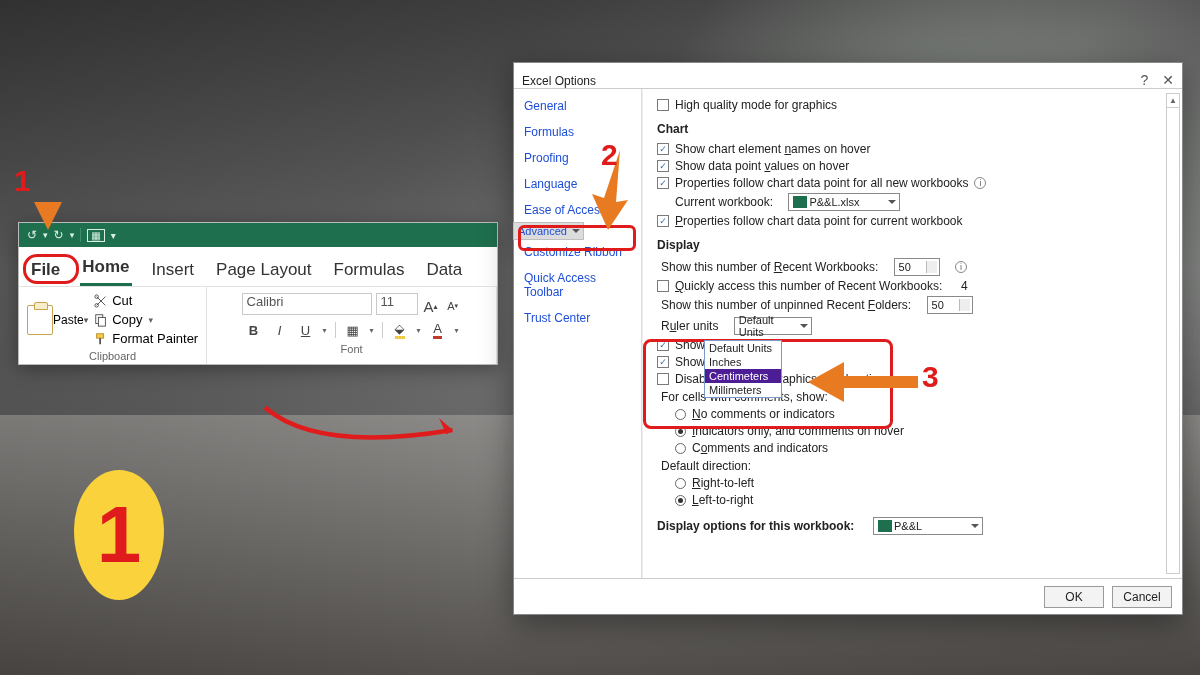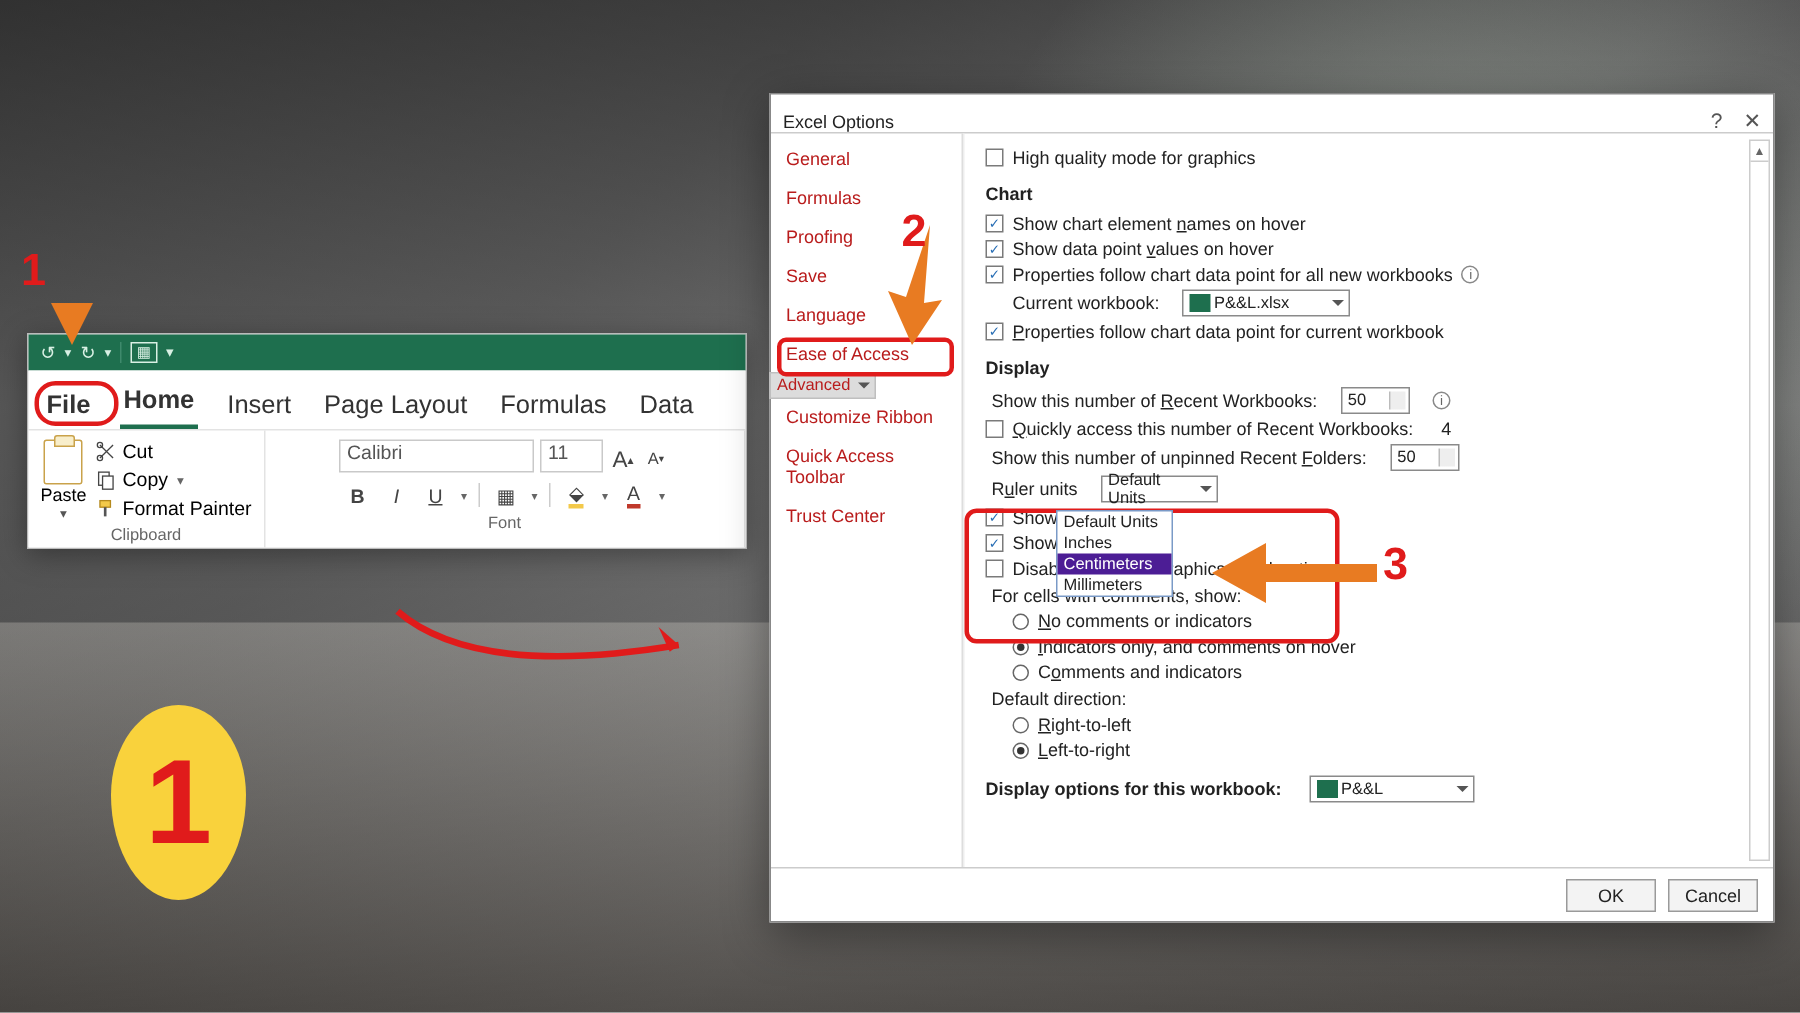--- a/index.html
+++ b/index.html
@@ -14,21 +14,21 @@
   .tbtn{color:#d9f0e4;font-size:12px}
   .tsep{width:1px;height:14px;background:#3e8a6c}
   .tabs{display:flex;align-items:flex-end;gap:18px;padding:6px 10px 0;background:#fff}
   .tab{font-size:17px;color:#333;padding:4px 2px 6px;}
   .tab.active{border-bottom:3px solid #1e6f4e;font-weight:600}
   .tab.file{font-weight:600}
   .fileCircle{position:absolute;left:23px;top:254px;width:56px;height:30px;border:3px solid #e01b1b;border-radius:14px;pointer-events:none}
   .ribbonBody{display:flex;background:#fff;border-top:1px solid #e3e3e3}
   .group{padding:6px 8px 2px;border-right:1px solid #e3e3e3;display:flex;flex-direction:column;align-items:center}
   .clip{display:flex;gap:6px}
-  .paste{display:flex;flex-direction:column;align-items:center;font-size:12px}
+  .paste{display:flex;flex-direction:row;align-items:center;font-size:12px}
   .pasteIcon{width:26px;height:30px;border:1px solid #c9a24a;border-radius:2px;background:linear-gradient(#fff,#fff);position:relative}
   .pasteIcon::before{content:"";position:absolute;top:-4px;left:6px;width:12px;height:6px;border:1px solid #c9a24a;border-radius:2px 2px 0 0;background:#f8eecb}
   .clipBtns{display:flex;flex-direction:column;gap:4px;font-size:13px}
   .clipBtns span{display:flex;align-items:center;gap:4px}
   .miniIcon{width:14px;height:14px;display:inline-block}
   .grpLabel{font-size:11px;color:#666;margin-top:4px}
   .fontGroup{flex:1}
   .fontRow{display:flex;gap:4px;align-items:flex-end;margin-bottom:6px}
   .fontSel{border:1px solid #c9c9c9;background:#fff;height:22px;font-size:13px;padding:0 4px;color:#555}
   .fontSel.name{width:130px}
@@ -40,21 +40,21 @@
   .badge1::after{content:"1";position:absolute;inset:0;display:flex;align-items:center;justify-content:center;font-size:80px;font-weight:900;color:#e01b1b}
   
   .curve{position:absolute;left:220px;top:400px;width:300px;height:60px;pointer-events:none}
 
   
   .dlg{position:absolute;left:513px;top:62px;width:670px;height:553px;background:#fff;border:1px solid #888;box-shadow:0 8px 30px rgba(0,0,0,.4);font-size:12px;color:#222}
   .dlgTitle{height:26px;border-bottom:1px solid #ccc;display:flex;align-items:flex-end;padding:0 8px;justify-content:space-between}
   .dlgTitle .r{display:flex;gap:14px;color:#555;font-size:14px}
   .dlgBody{display:flex;height:calc(100% - 26px - 36px)}
   .sidebar{width:128px;border-right:1px solid #ddd;padding-top:4px}
-  .sideItem{padding:6px 10px;color:#b91c1c;cursor:default}
+  .sideItem{padding:6px 10px;color:#1d4ed8;cursor:default}
   .sideItem.sel{background:#dcdcdc;border:1px solid #bfbfbf;margin:-1px}
   .advBox{position:absolute;left:518px;top:225px;width:118px;height:26px;border:3px solid #e01b1b;border-radius:6px;pointer-events:none}
   .content{flex:1;padding:6px 10px 6px 14px;overflow:hidden;position:relative;border-left:1px solid #eee}
   .sect{font-weight:700;margin:10px 0 6px}
   .row{display:flex;align-items:center;gap:6px;margin:3px 0}
   .cb{width:12px;height:12px;border:1px solid #7a7a7a;display:inline-flex;align-items:center;justify-content:center;font-size:9px;color:#2a6fb5}
   .cb.checked::after{content:"✓"}
   .lbl u{text-decoration:underline}
   .sel{border:1px solid #8a8a8a;background:#fff;height:18px;font-size:11px;padding:0 16px 0 4px;position:relative;display:inline-flex;align-items:center}
   .sel::after{content:"";position:absolute;right:3px;top:6px;border:4px solid transparent;border-top-color:#555}
@@ -184,21 +184,20 @@
     <span class="r">
       <span>?</span>
       <span>✕</span>
     </span>
   </div>
   <div class="dlgBody">
     <div class="sidebar">
       <div class="sideItem">General</div>
       <div class="sideItem">Formulas</div>
       <div class="sideItem">Proofing</div>
-      <div class="sideItem">Save</div>
       <div class="sideItem">Language</div>
       <div class="sideItem">Ease of Access</div>
       <div class="sideItem sel">Advanced</div>
       <div class="sideItem">Customize Ribbon</div>
       <div class="sideItem">Quick Access Toolbar</div>
       <div class="sideItem">Trust Center</div>
     </div>
     <div class="content">
       <div class="scrolltrack">
           <div class="scrollup">▲</div>

